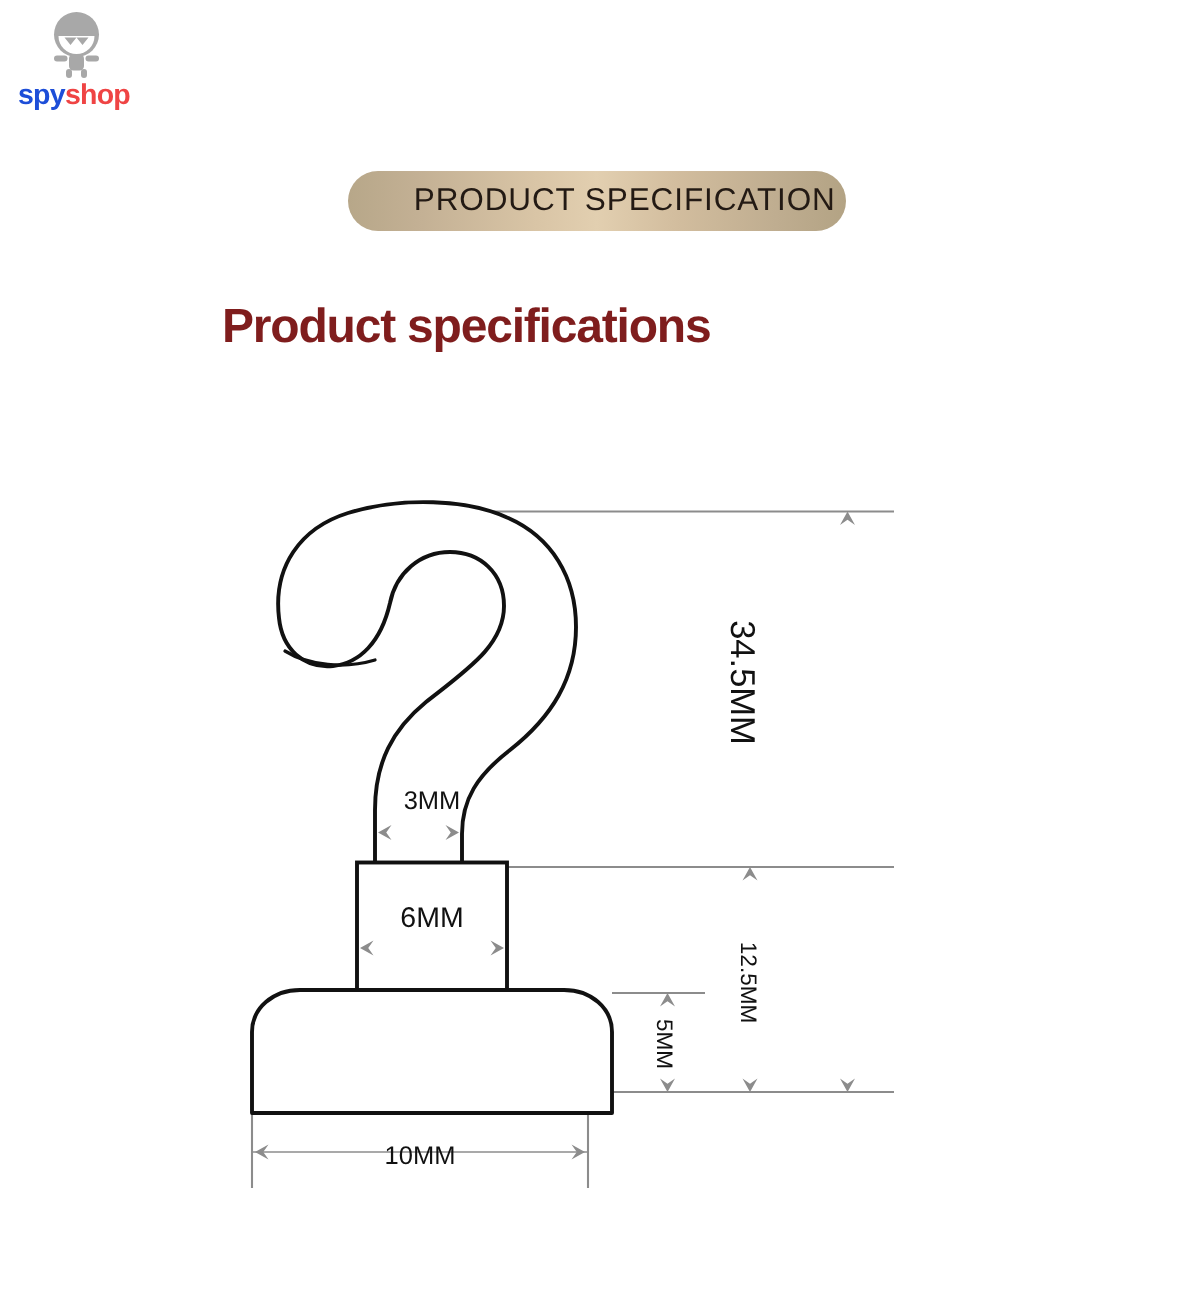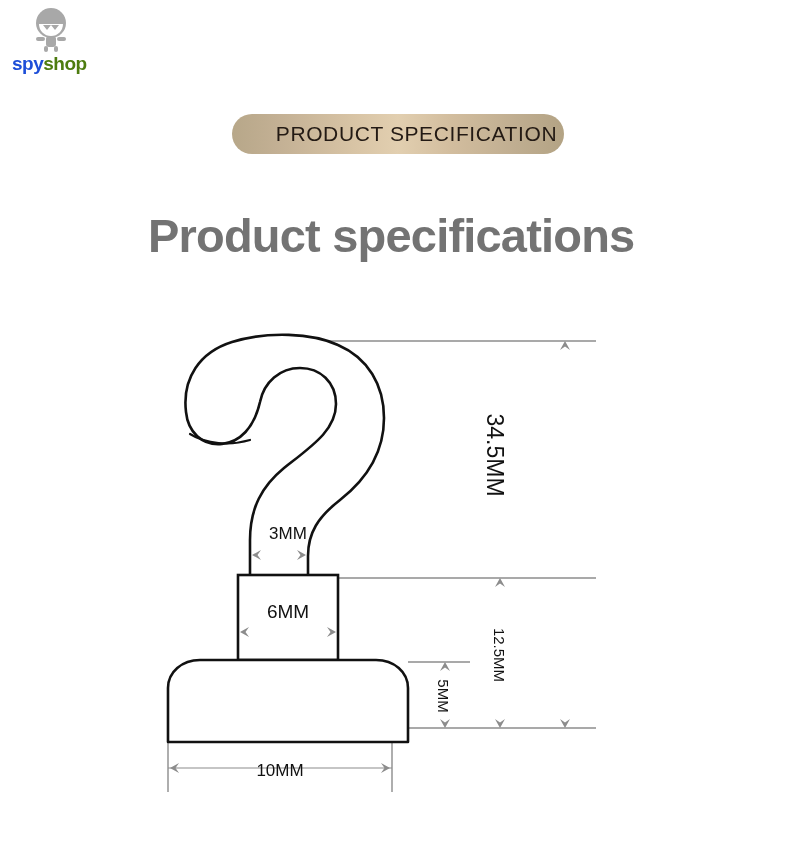--- a/index.html
+++ b/index.html
@@ -34,21 +34,21 @@
     position: absolute;
     left: 4px;
     top: 50px;
     font-size: 19px;
     font-weight: 700;
     letter-spacing: -0.5px;
     line-height: 1;
     white-space: nowrap;
   }
   .brand-spy { color: #1d4ed8; }
-  .brand-shop { color: #4d7c0f; }
+  .brand-shop { color: #ef4444; }
 
   
   .badge {
     position: absolute;
     left: 232px;
     top: 114px;
     width: 332px;
     height: 40px;
     border-radius: 20px;
     background: linear-gradient(90deg,
@@ -70,23 +70,23 @@
     white-space: nowrap;
     margin-left: 37px;
   }
 
   
   .page-title {
     position: absolute;
     left: 148px;
     top: 180px;
     width: 520px;
-    font-size: 47px;
+    font-size: 32px;
     font-weight: 700;
-    color: #737373;
+    color: #7f1d1d;
     letter-spacing: -0.8px;
     line-height: 1.05;
     white-space: nowrap;
   }
 
   
   .drawing {
     position: absolute;
     left: 0;
     top: 0;

